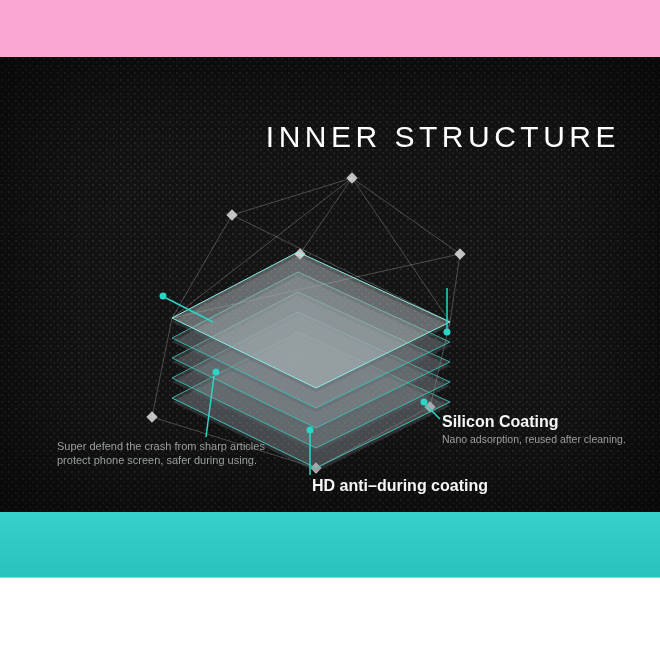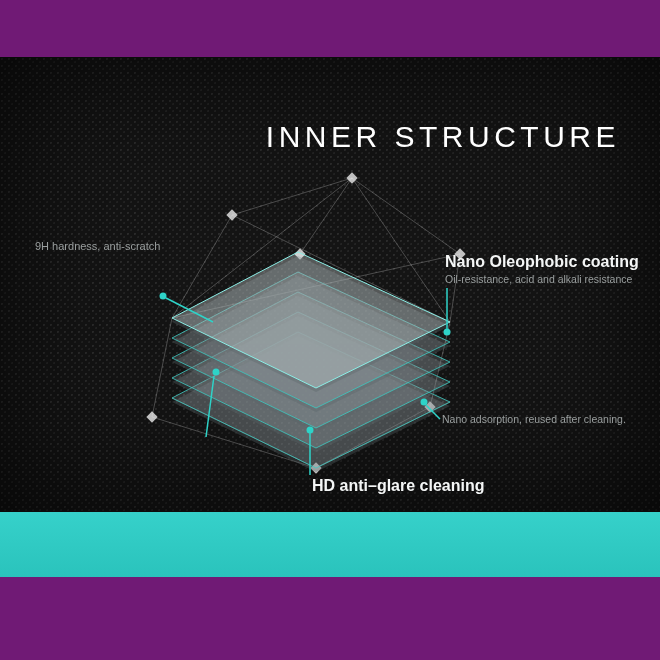--- a/index.html
+++ b/index.html
@@ -1,22 +1,22 @@
 <!DOCTYPE html>
 <html><head>
 <meta charset="utf-8">
 <style>
   * { margin: 0; padding: 0; box-sizing: border-box; }
   body { font-family: "Liberation Sans", sans-serif; background: #ffffff; }
 
   .canvas {
     position: relative;
     width: 660px;
-    height: 660px;
-    background: #701a75;
+    height: 578px;
+    background: #f9a8d4;
     overflow: hidden;
   }
 
   
   .panel {
     position: absolute;
     top: 57px; left: 0;
     width: 660px; height: 455px;
     background-color: #141414;
     background-image:
@@ -138,36 +138,34 @@
         <g>
           <circle cx="310" cy="373" r="3.5" stroke="none"></circle>
           <line x1="310" y1="376" x2="310" y2="418"></line>
         </g>
       </g>
     </svg>
 
     <h1 class="title">INNER STRUCTURE</h1>
 
     <div class="callout co-temper">
-      <div class="c-desc">9H hardness, anti-scratch</div>
     </div>
 
-    <div class="callout co-nano">
-      <div class="c-label">Nano Oleophobic coating</div>
-      <div class="c-desc tight">Oil-resistance, acid and alkali resistance</div>
-    </div>
 
     <div class="callout co-antiburst">
+      <div class="c-desc">Super defend the crash from sharp articles</div>
+      <div class="c-desc">protect phone screen, safer during using.</div>
     </div>
 
     <div class="callout co-silicon">
+      <div class="c-label">Silicon Coating</div>
       <div class="c-desc tight">Nano adsorption, reused after cleaning.</div>
     </div>
 
     <div class="callout co-hd">
-      <div class="c-label">HD anti–glare cleaning</div>
+      <div class="c-label">HD anti–during coating</div>
     </div>
 
   </div>
 
   <div class="band"></div>
 
 </div>
 
 </body></html>

